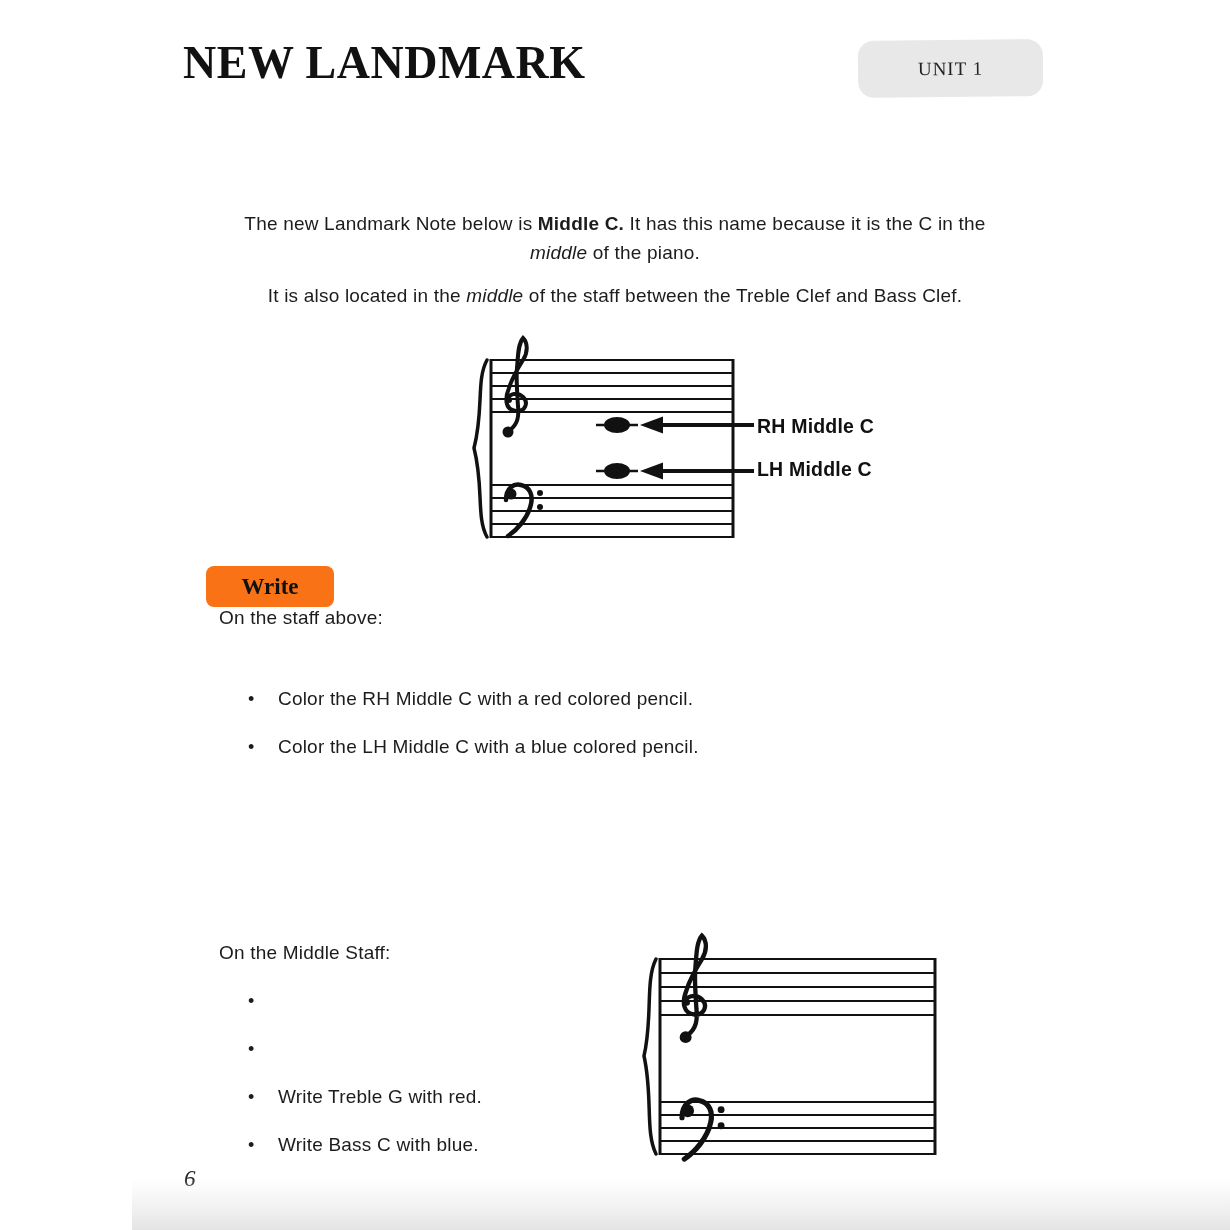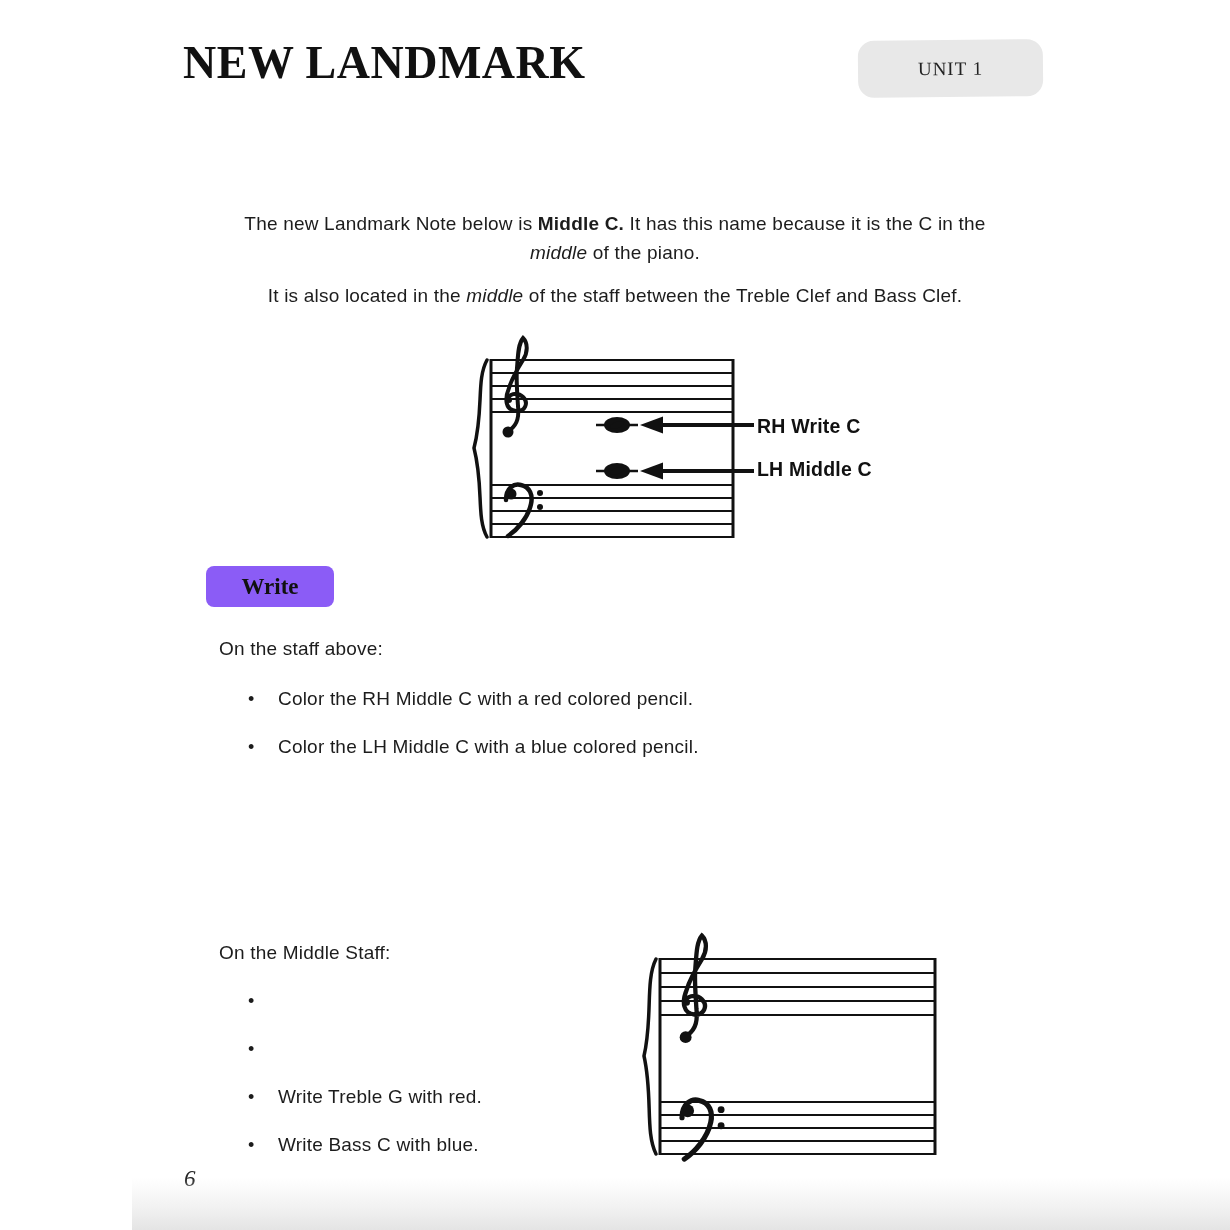--- a/index.html
+++ b/index.html
@@ -25,30 +25,30 @@
     letter-spacing:1px;color:#222;text-align:center;line-height:57px;
   }
   
   .para{width:800px;left:215px;text-align:center;font-size:19px;line-height:1.55;letter-spacing:0.2px;}
   .p1{top:190px;}
   .p2{top:262px;}
   .grand-intro{top:836px;}
   .bold{font-weight:bold;}
   .ital{font-style:italic;}
   .section-heading{left:219px;font-size:19px;letter-spacing:0.2px;}
-  .h-staff-above{top:638px;text-align:center;}
+  .h-staff-above{top:607px;text-align:center;}
   .h-grand-staff{top:942px;}
   .bullet-row{left:248px;display:flex;align-items:flex-start;font-size:19px;letter-spacing:0.2px;}
   .bullet-dot{width:14px;font-size:18px;line-height:24px;}
   .bullet-text{margin-left:16px;line-height:24px;white-space:nowrap;}
   .b1{top:687px;} .b2{top:735px;}
   .g1{top:989px;} .g2{top:1037px;} .g3{top:1085px;} .g4{top:1133px;}
   
   .write-badge{
-    left:206px;top:566px;width:128px;height:41px;background:#8b5cf6;border-radius:8px;
+    left:206px;top:566px;width:128px;height:41px;background:#f97316;border-radius:8px;
     font-family:"Liberation Serif","DejaVu Serif",serif;font-weight:bold;font-size:23px;
     color:#111;text-align:center;line-height:41px;
   }
   
   .fig1{left:470px;top:330px;}
   .fig2{left:640px;top:915px;}
   .note-label{font-weight:bold;font-size:19.5px;line-height:22px;white-space:nowrap;letter-spacing:0.2px;color:#111;}
   .rh-label{left:757px;top:415px;}
   .lh-label{left:757px;top:458px;}
   .page-num{
@@ -122,21 +122,21 @@
 
     <g>
       <line x1="191" y1="95" x2="284" y2="95" stroke-width="4"></line>
       <polygon points="170,95 193,86.5 193,103.5"></polygon>
     </g>
     <g>
       <line x1="191" y1="141" x2="284" y2="141" stroke-width="4"></line>
       <polygon points="170,141 193,132.5 193,149.5"></polygon>
     </g>
   </svg>
-  <div class="abs note-label rh-label">RH Write C</div>
+  <div class="abs note-label rh-label">RH Middle C</div>
   <div class="abs note-label lh-label">LH Middle C</div>
 
   <div class="abs write-badge">Write</div>
   <div class="abs section-heading h-staff-above">On the staff above:</div>
 
   <div class="abs bullet-row b1">
     <span class="bullet-dot">•</span>
     <span class="bullet-text">Color the RH Middle C with a red colored pencil.</span>
   </div>
   <div class="abs bullet-row b2">

